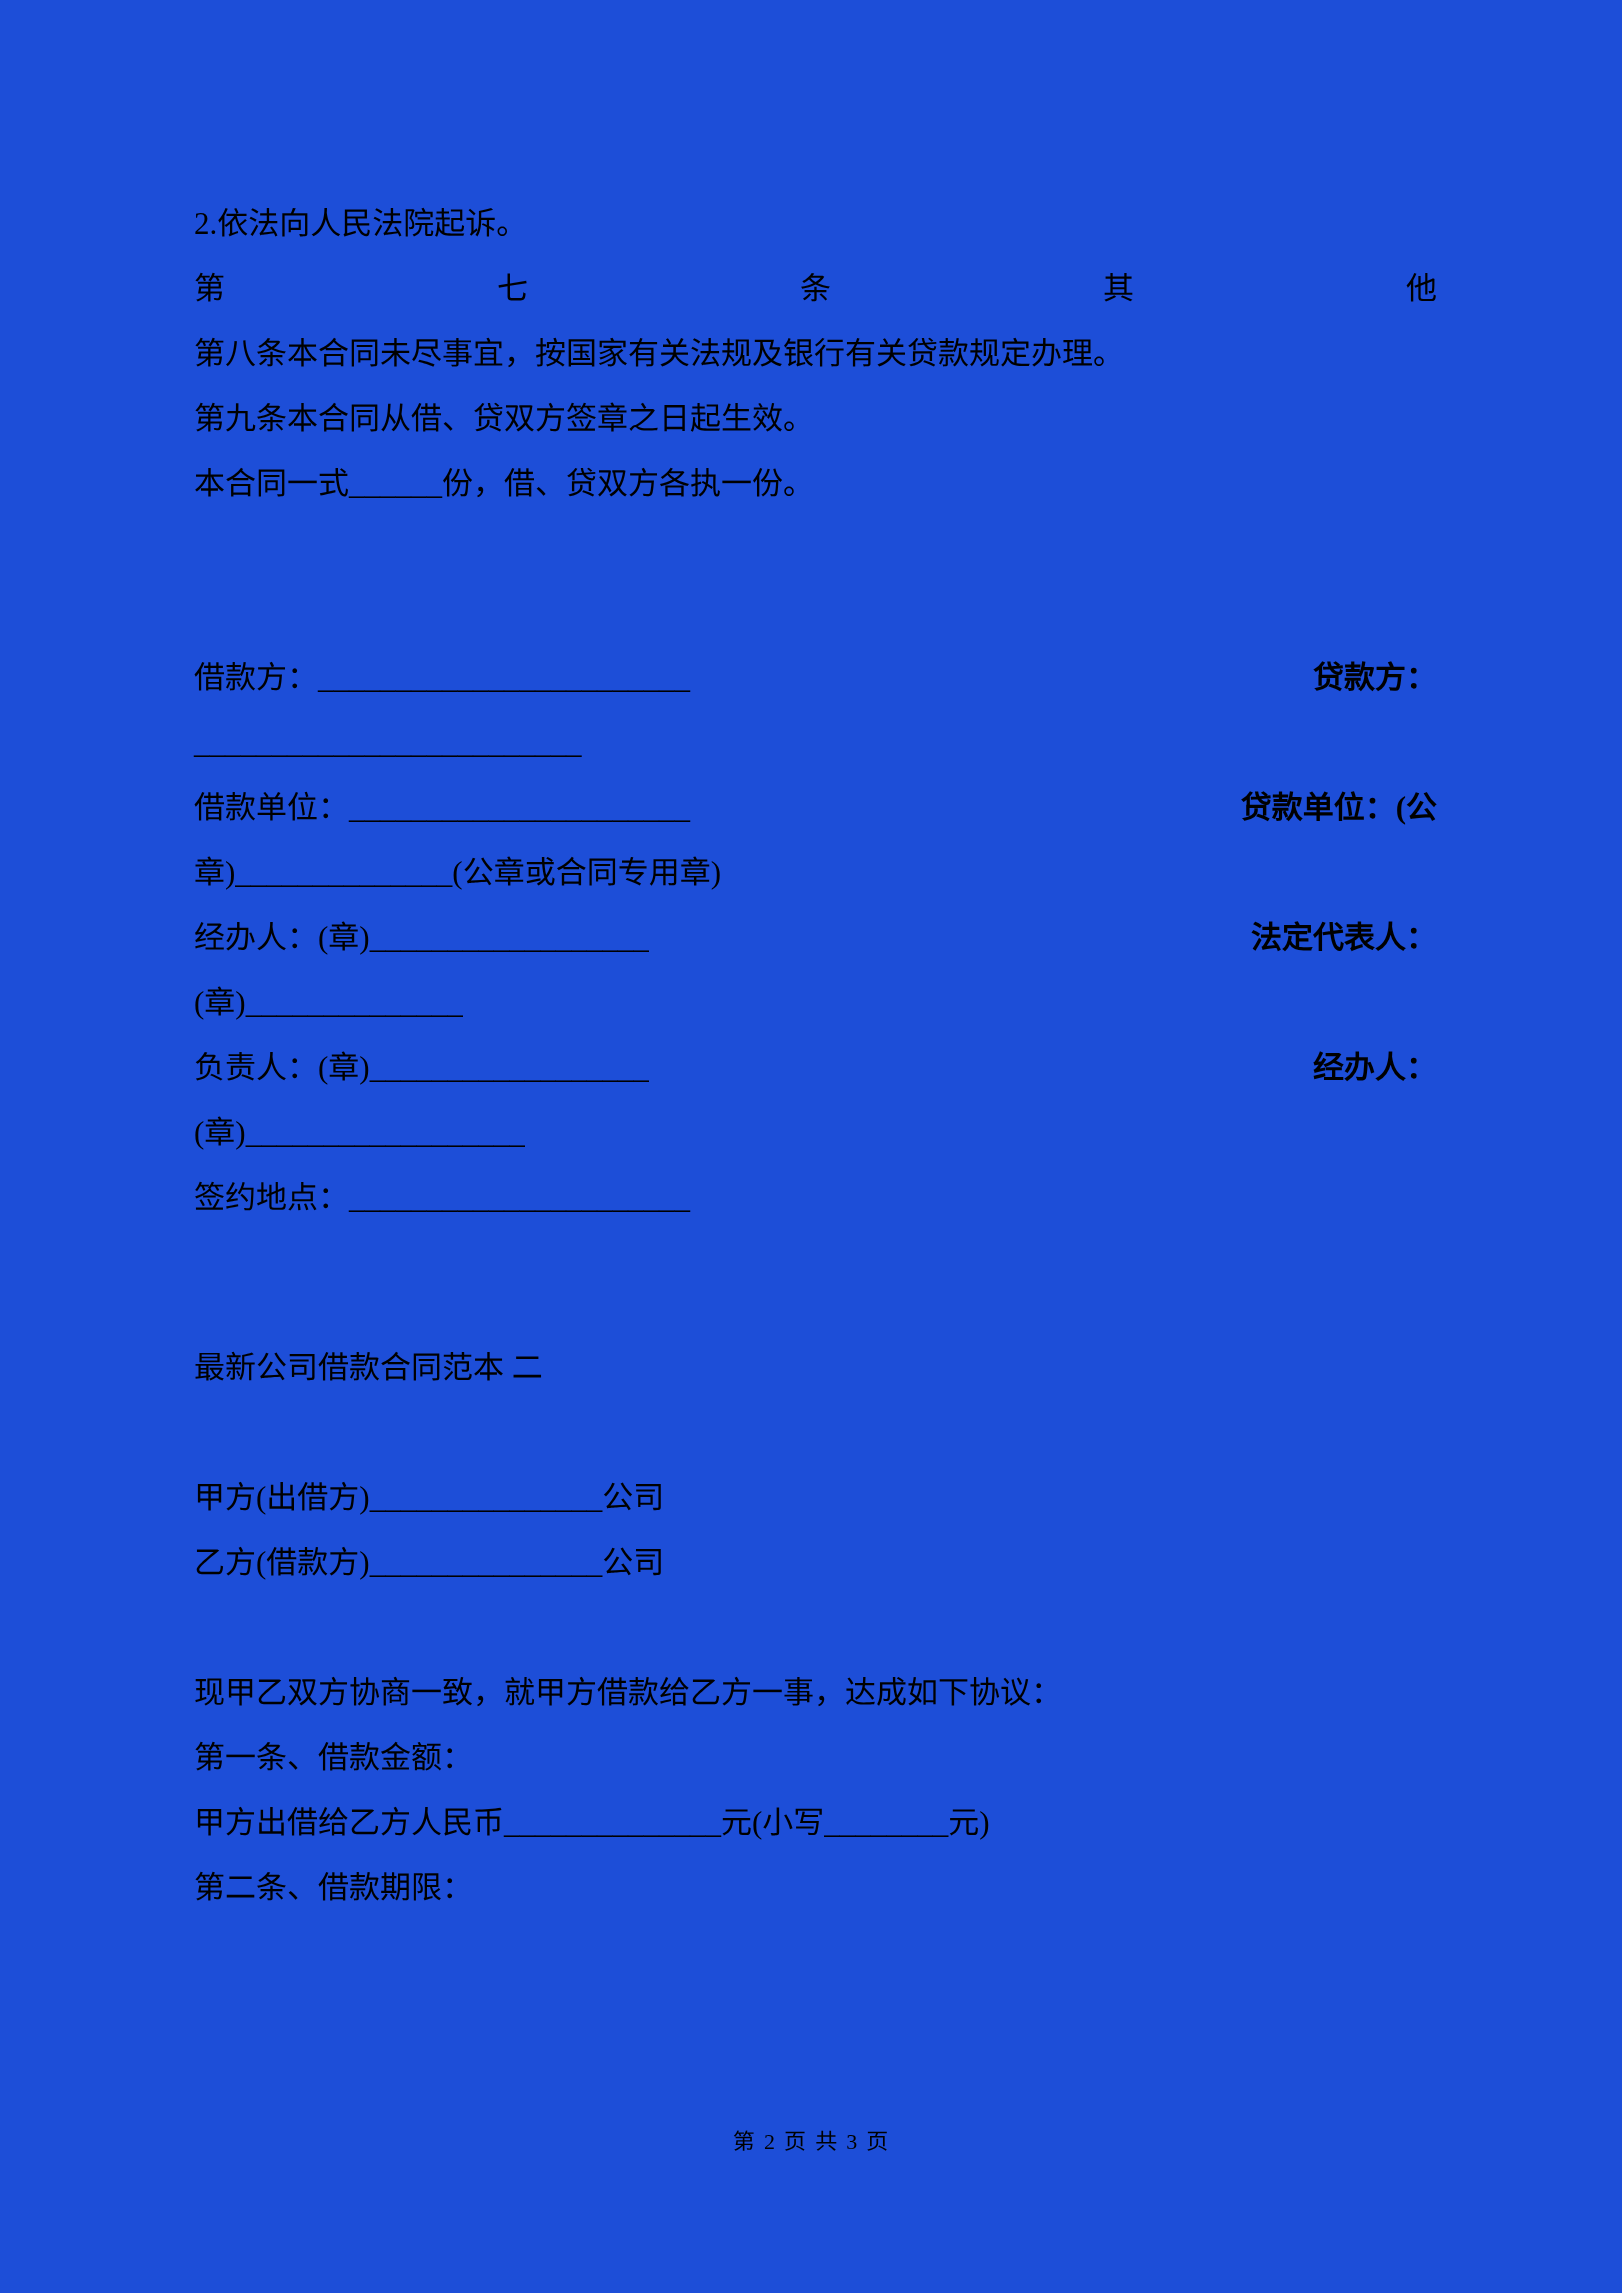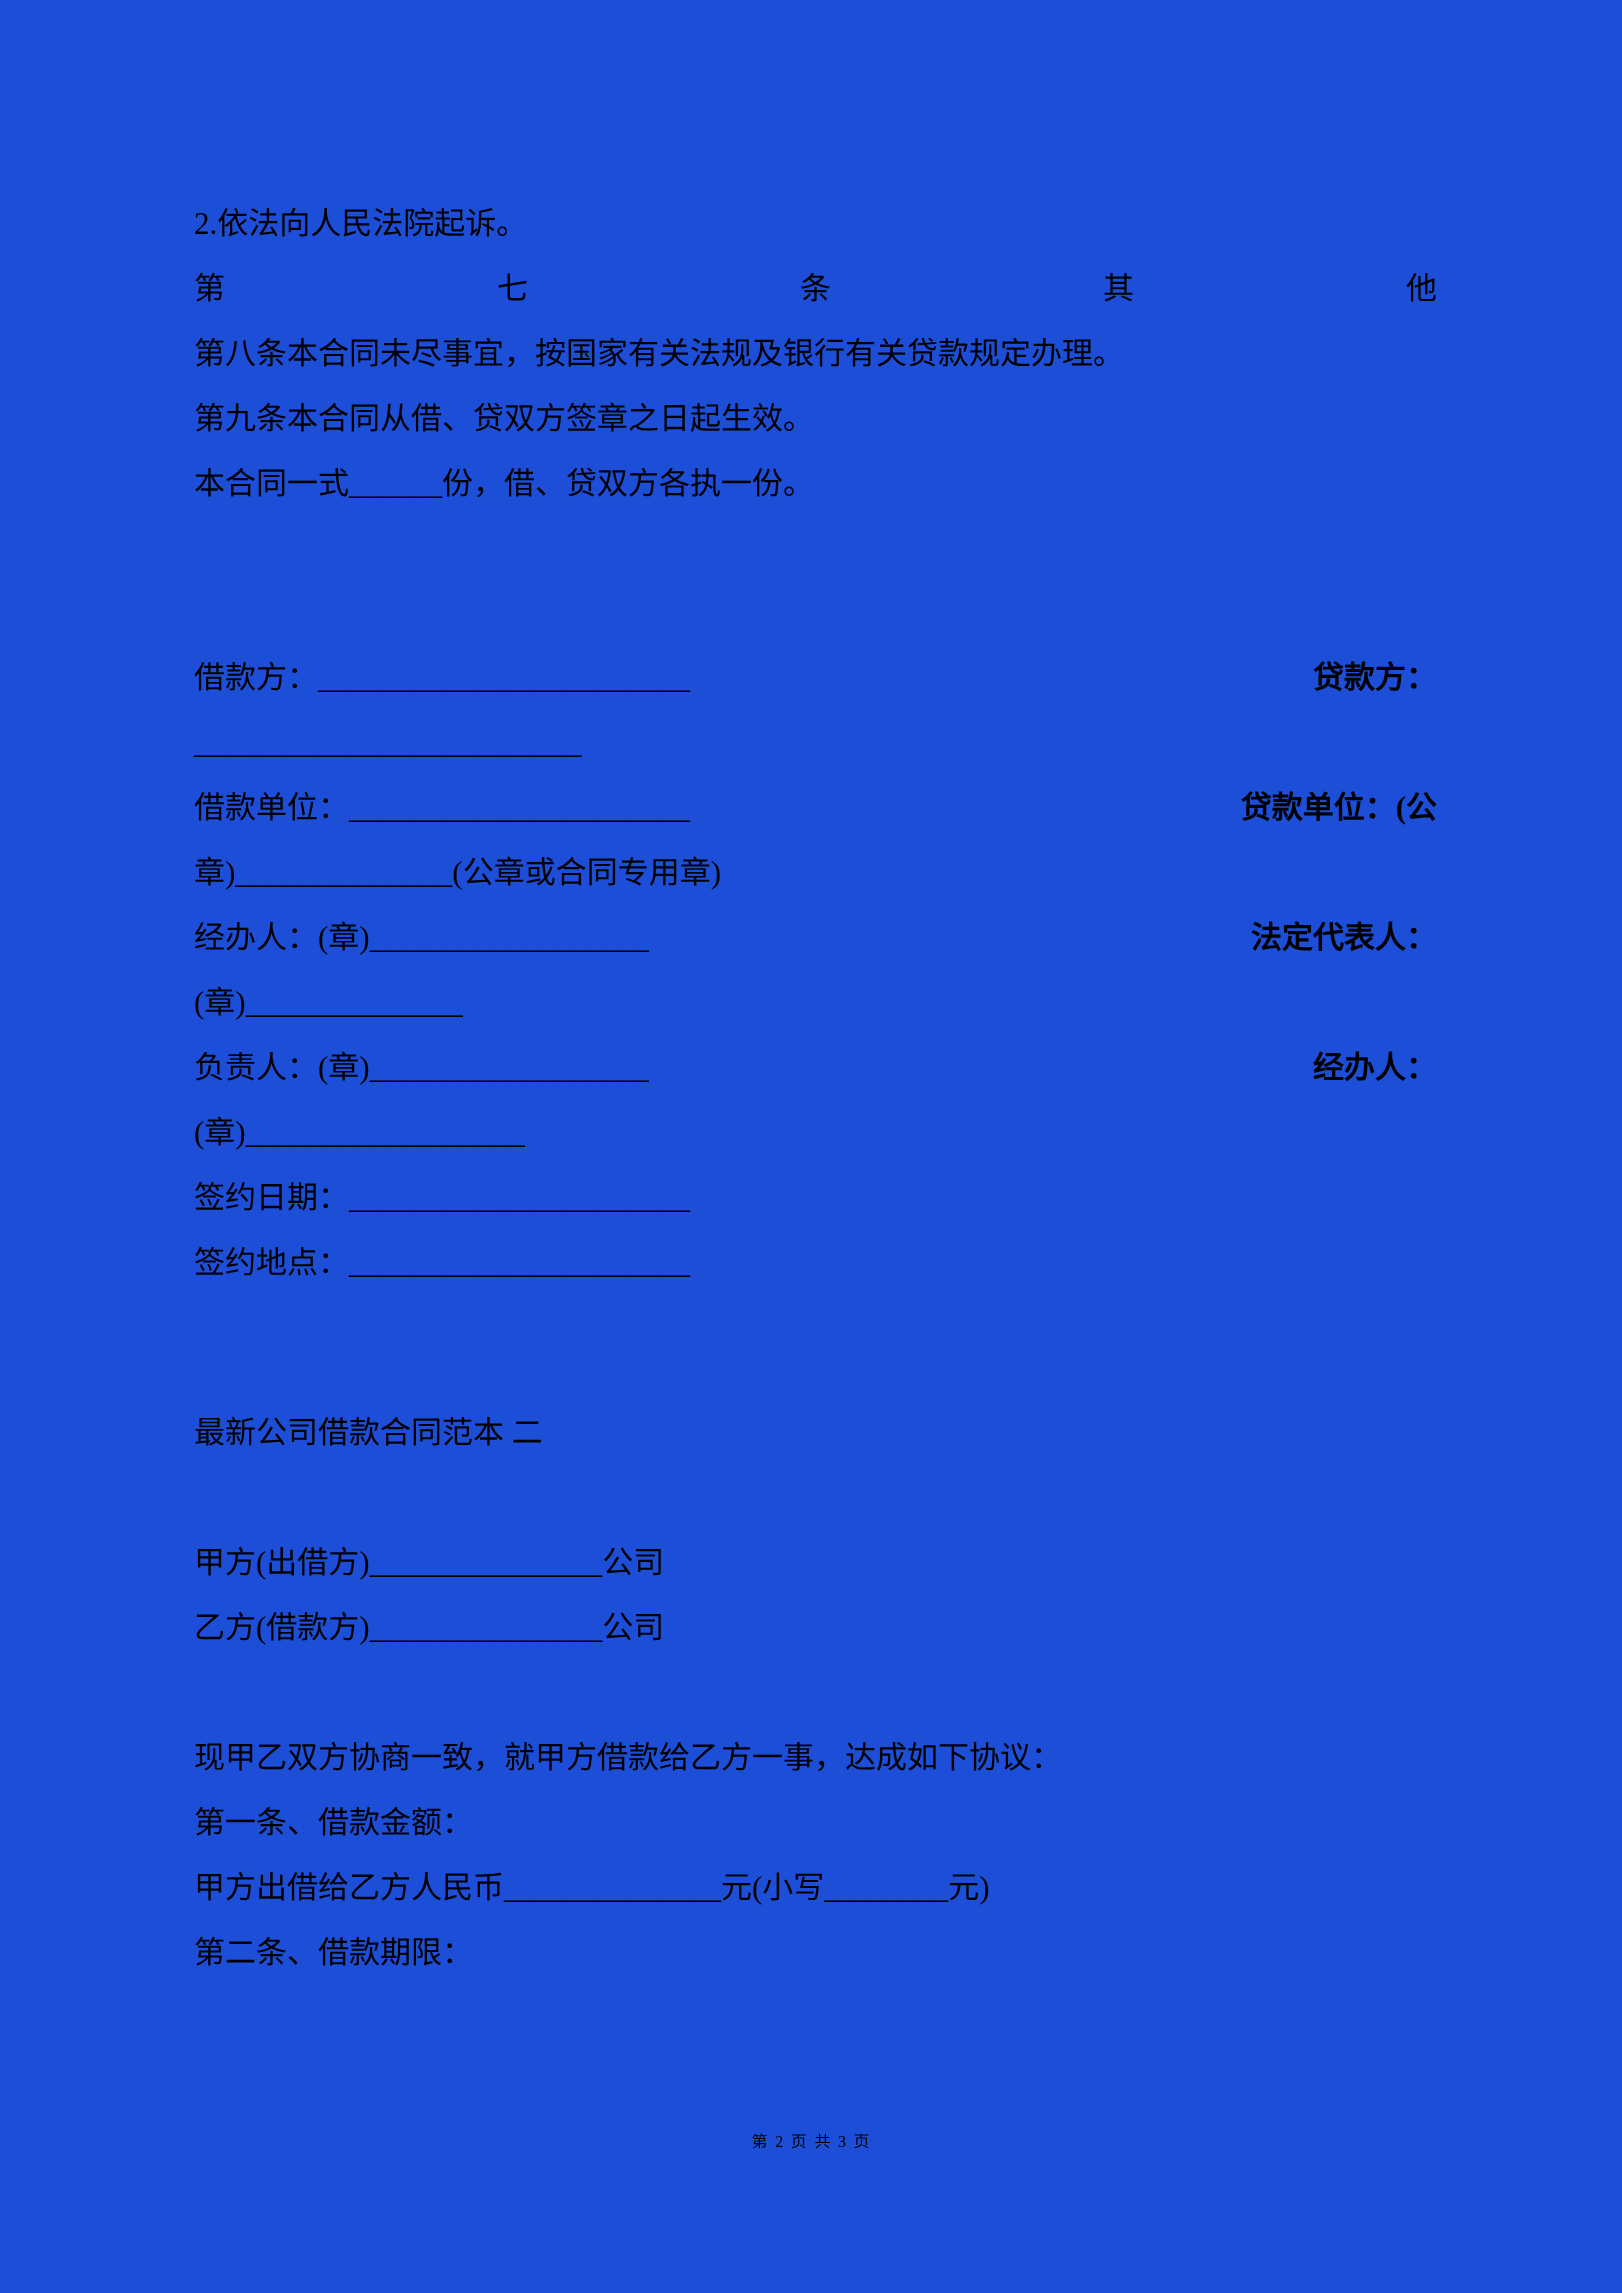--- a/index.html
+++ b/index.html
@@ -40,21 +40,21 @@
   .spacer { width: 100%; }
   .sp-142 { height: 129px; }
   .sp-116 { height: 105px; }
   .sp-71  { height: 65px; }
   .footer {
     position: absolute;
     left: 0;
     right: 0;
     bottom: 139px;
     text-align: center;
-    font-size: 16px;
+    font-size: 22px;
     line-height: 27px;
     letter-spacing: 1.8px;
     color: #000000;
   }
 </style>
 </head>
 <body>
 
 <div class="page">
 
@@ -99,21 +99,20 @@
   <p class="ln">(章)______________</p>
 
   <div class="ln row">
     <span class="left">负责人：(章)__________________</span>
     <span class="right">经办人：</span>
   </div>
 
   <p class="ln">(章)__________________</p>
 
 
-  <p class="ln">签约日期：______________________</p>
 
   <p class="ln">签约地点：______________________</p>
 
   <div class="spacer sp-116"></div>
 
   <p class="ln">最新公司借款合同范本 二</p>
 
   <div class="spacer sp-71"></div>
 
   <p class="ln">甲方(出借方)_______________公司</p>

